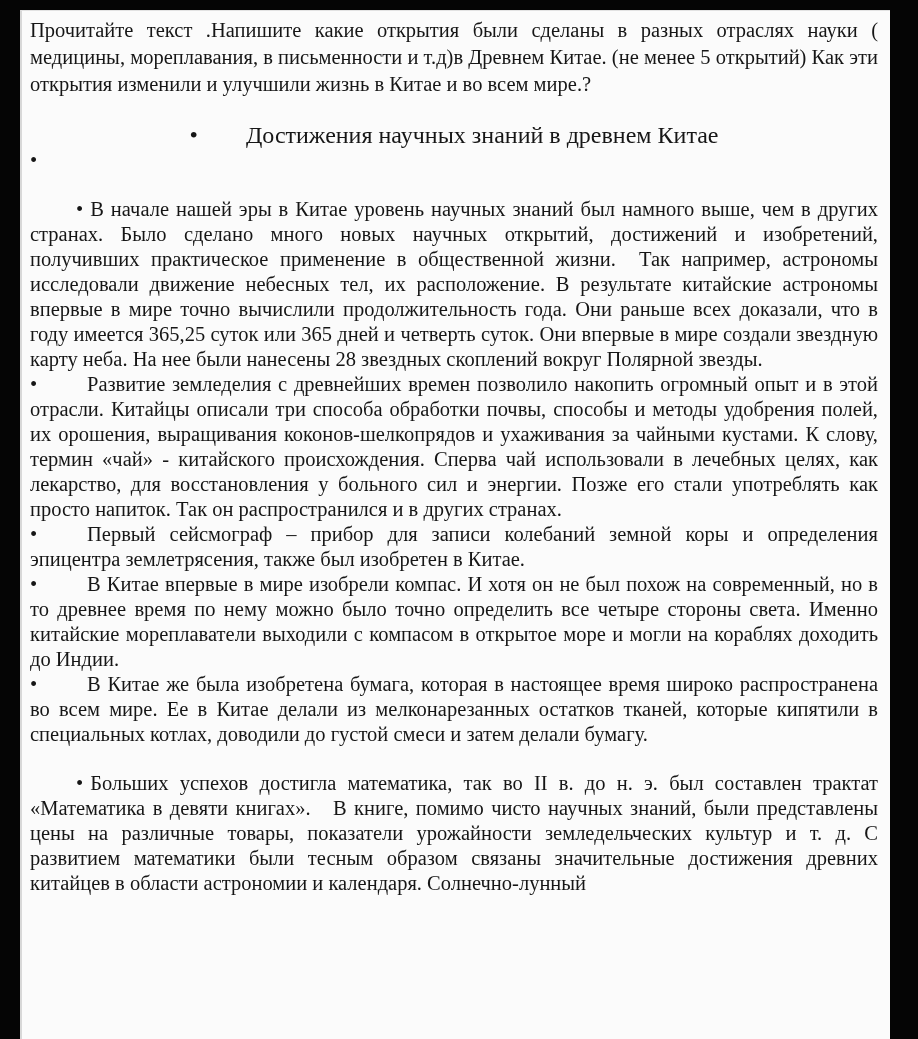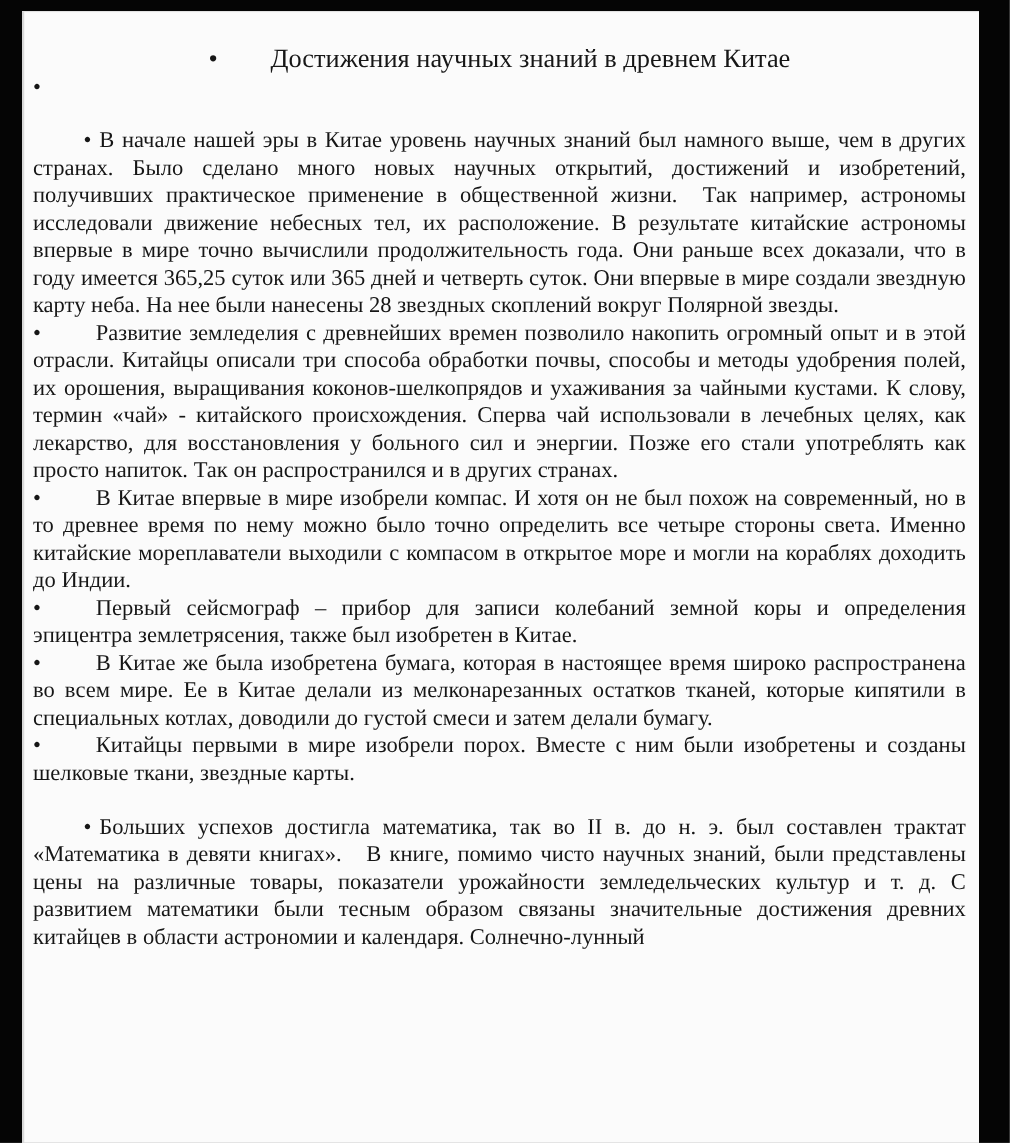--- a/index.html
+++ b/index.html
@@ -57,32 +57,32 @@
     width: 57px;
     text-align: left;
   }
 </style>
 </head>
 <body>
 
 <div class="page">
 
 
+  <div class="intro">Прочитайте текст .Напишите какие открытия были сделаны в разных отраслях науки ( медицины, мореплавания, в письменности и т.д)в Древнем Китае. (не менее 5 открытий) Как эти открытия изменили и улучшили жизнь в Китае и во всем мире.?</div>
 
   <div class="heading"><span class="hb">•</span><span>Достижения научных знаний в древнем Китае</span></div>
 
   <div class="lonebullet"><span>•</span></div>
 
   <p class="item pa"><span class="b">•</span><span>В начале нашей эры в Китае уровень научных знаний был намного выше, чем в других странах. Было сделано много новых научных открытий, достижений и изобретений, получивших практическое применение в общественной жизни.&nbsp; Так например, астрономы исследовали движение небесных тел, их расположение. В результате китайские астрономы впервые в мире точно вычислили продолжительность года. Они раньше всех доказали, что в году имеется 365,25 суток или 365 дней и четверть суток. Они впервые в мире создали звездную карту неба. На нее были нанесены 28 звездных скоплений вокруг Полярной звезды.</span></p>
 
   <p class="item pb"><span class="b">•</span><span>Развитие земледелия с древнейших времен позволило накопить огромный опыт и в этой отрасли. Китайцы описали три способа обработки почвы, способы и методы удобрения полей, их орошения, выращивания коконов-шелкопрядов и ухаживания за чайными кустами. К слову, термин «чай» - китайского происхождения. Сперва чай использовали в лечебных целях, как лекарство, для восстановления у больного сил и энергии. Позже его стали употреблять как просто напиток. Так он распространился и в других странах.</span></p>
 
+  <p class="item pb"><span class="b">•</span><span>Первый сейсмограф – прибор для записи колебаний земной коры и определения эпицентра землетрясения, также был изобретен в Китае.</span></p>
+
   <p class="item pb"><span class="b">•</span><span>В Китае впервые в мире изобрели компас. И хотя он не был похож на современный, но в то древнее время по нему можно было точно определить все четыре стороны света. Именно китайские мореплаватели выходили с компасом в открытое море и могли на кораблях доходить до Индии.</span></p>
-
-  <p class="item pb"><span class="b">•</span><span>Первый сейсмограф – прибор для записи колебаний земной коры и определения эпицентра землетрясения, также был изобретен в Китае.</span></p>
 
   <p class="item pb"><span class="b">•</span><span>В Китае же была изобретена бумага, которая в настоящее время широко распространена во всем мире. Ее в Китае делали из мелконарезанных остатков тканей, которые кипятили в специальных котлах, доводили до густой смеси и затем делали бумагу.</span></p>
 
-  <p class="item pb"><span class="b">•</span><span>Китайцы первыми в мире изобрели порох. Вместе с ним были изобретены и созданы шелковые ткани, звездные карты.</span></p>
 
   <p class="item pa"><span class="b">•</span><span>Больших успехов достигла математика, так во II в. до н. э. был составлен трактат «Математика в девяти книгах».&nbsp;&nbsp; В книге, помимо чисто научных знаний, были представлены цены на различные товары, показатели урожайности земледельческих культур и т. д. С развитием математики были тесным образом связаны значительные достижения древних китайцев в области астрономии и календаря. Солнечно-лунный</span></p>
 
 </div>
 
 </body></html>

